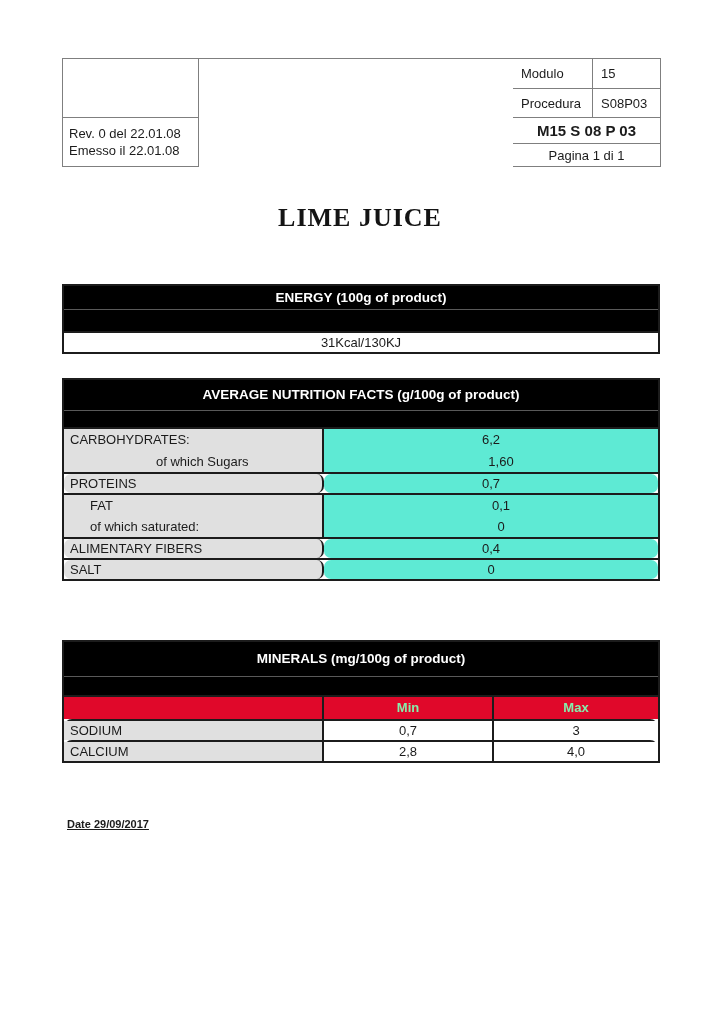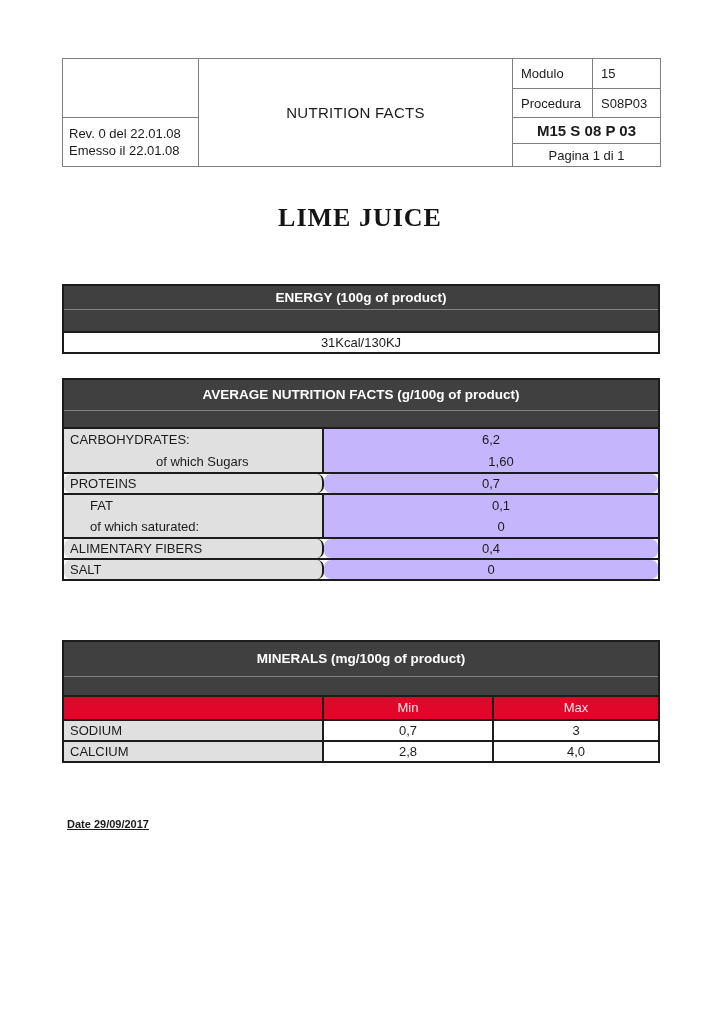--- a/index.html
+++ b/index.html
@@ -62,21 +62,21 @@
 
   
   .data-table {
     position: absolute;
     left: 62px;
     width: 594px;
     border: 2px solid #1c1c1c;
     box-sizing: content-box;
     background: #ffffff;
   }
-  .red-block { background: #404040; }
+  .red-block { background: #000000; }
   .red-title {
     color: #ffffff;
     font-weight: bold;
     font-size: 13.5px;
     text-align: center;
     border-bottom: 1px solid rgba(255,255,255,0.35);
   }
   .energy-title { height: 23px; line-height: 23px; }
   .energy-spacer { height: 21px; }
   .energy-value {
@@ -92,37 +92,37 @@
 
   .trow { display: flex; border-top: 2px solid #1c1c1c; }
   .lcell {
     width: 252px;
     background: #e0e0e0;
     border-right: 2px solid #1c1c1c;
     padding-left: 6px;
     font-size: 13px;
     box-sizing: content-box;
   }
-  .vcell { flex: 1; background: #c4b5fd; text-align: center; font-size: 13px; }
+  .vcell { flex: 1; background: #5eead4; text-align: center; font-size: 13px; }
   .line-s { height: 19px; line-height: 19px; border-radius: 7px; }
   .line-m { height: 21px; line-height: 21px; padding-left: 20px; }
   .line-m2 { height: 22px; line-height: 22px; }
   .indent { padding-left: 86px; }
 
   .min-title { height: 34px; line-height: 34px; }
   .min-spacer { height: 18px; }
   .mrow { display: flex; border-top: 2px solid #1c1c1c; }
   .m-l { width: 252px; padding-left: 6px; border-right: 2px solid #1c1c1c; box-sizing: content-box; font-size: 13px; }
   .m-min { width: 168px; border-right: 2px solid #1c1c1c; text-align: center; box-sizing: content-box; font-size: 13px; }
   .m-max { flex: 1; text-align: center; font-size: 13px; }
   .subhead { height: 22px; line-height: 22px; }
   .subhead .m-l, .subhead .m-min, .subhead .m-max {
-    background: #e0082a; color: #e5e5e5; font-weight: normal;
-  }
-  .drow { height: 19px; line-height: 19px; }
+    background: #e0082a; color: #86efac; font-weight: bold;
+  }
+  .drow { height: 19px; line-height: 19px; border-radius: 8px; }
   .drow .m-l { background: #e0e0e0; }
   .drow .m-min, .drow .m-max { background: #ffffff; }
 
   .date-line {
     position: absolute;
     left: 67px; top: 818px;
     font-size: 11px;
     font-weight: bold;
     text-decoration: underline;
   }
@@ -133,21 +133,20 @@
 <div class="page">
 
   <div class="header-table">
     <div class="hcell h-empty"></div>
     <div class="hcell h-rev">
       <div>
         <div>Rev. 0 del 22.01.08</div>
         <div>Emesso il 22.01.08</div>
       </div>
     </div>
-    <div class="hcell h-doctitle">NUTRITION FACTS</div>
     <div class="hcell h-mod-l pad">Modulo</div>
     <div class="hcell h-mod-v pad">15</div>
     <div class="hcell h-proc-l pad">Procedura</div>
     <div class="hcell h-proc-v pad">S08P03</div>
     <div class="hcell h-code center">M15 S 08 P 03</div>
     <div class="hcell h-pagina center">Pagina 1 di 1</div>
   </div>
 
   <h1 class="doc-main-title">LIME JUICE</h1>
 

